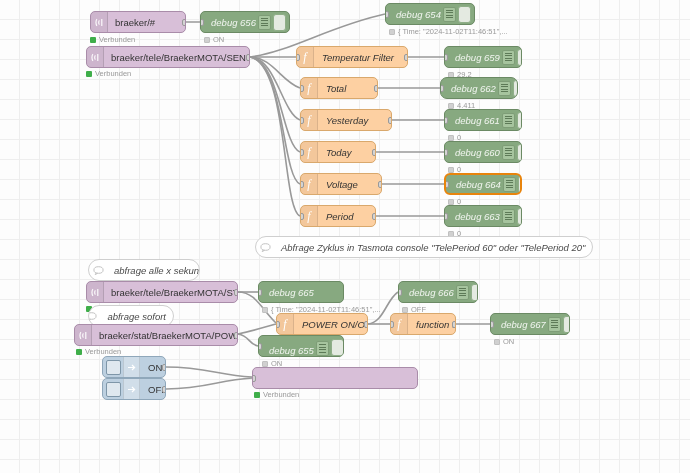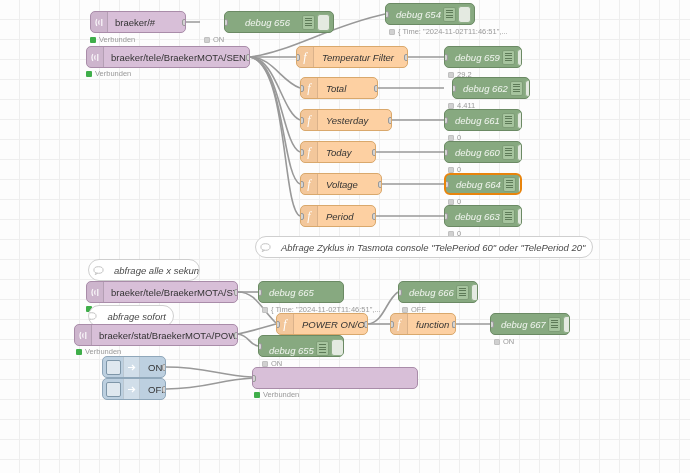--- a/index.html
+++ b/index.html
@@ -159,21 +159,21 @@
         </svg>
     </span>
     <span class="lbl">braeker/#</span>
     <span class="port out"></span>
   </div>
   <div class="status" style="left:90px;top:35px;">
     <span class="dot green"></span>
     <span>Verbunden</span>
   </div>
 
-  <div class="node n-debug" style="left:200px;top:11px;width:110px;margin-left:24px;">
+  <div class="node n-debug" style="left:200px;top:11px;width:90px;">
     <span class="port in"></span>
     <span class="lbl">debug 656</span>
     <span class="dicon">
         <i></i>
         <i></i>
         <i></i>
         <i></i>
       </span>
     <span class="dbtn"></span>
   </div>
@@ -262,21 +262,21 @@
         <i></i>
         <i></i>
       </span>
     <span class="dbtn"></span>
   </div>
   <div class="status" style="left:448px;top:70px;">
     <span class="dot grey"></span>
     <span>29.2</span>
   </div>
 
-  <div class="node n-debug" style="left:452px;top:77px;width:78px;">
+  <div class="node n-debug" style="left:440px;top:77px;width:78px;border-radius:7px;">
     <span class="port in"></span>
     <span class="lbl">debug 662</span>
     <span class="dicon">
         <i></i>
         <i></i>
         <i></i>
         <i></i>
       </span>
     <span class="dbtn"></span>
   </div>

